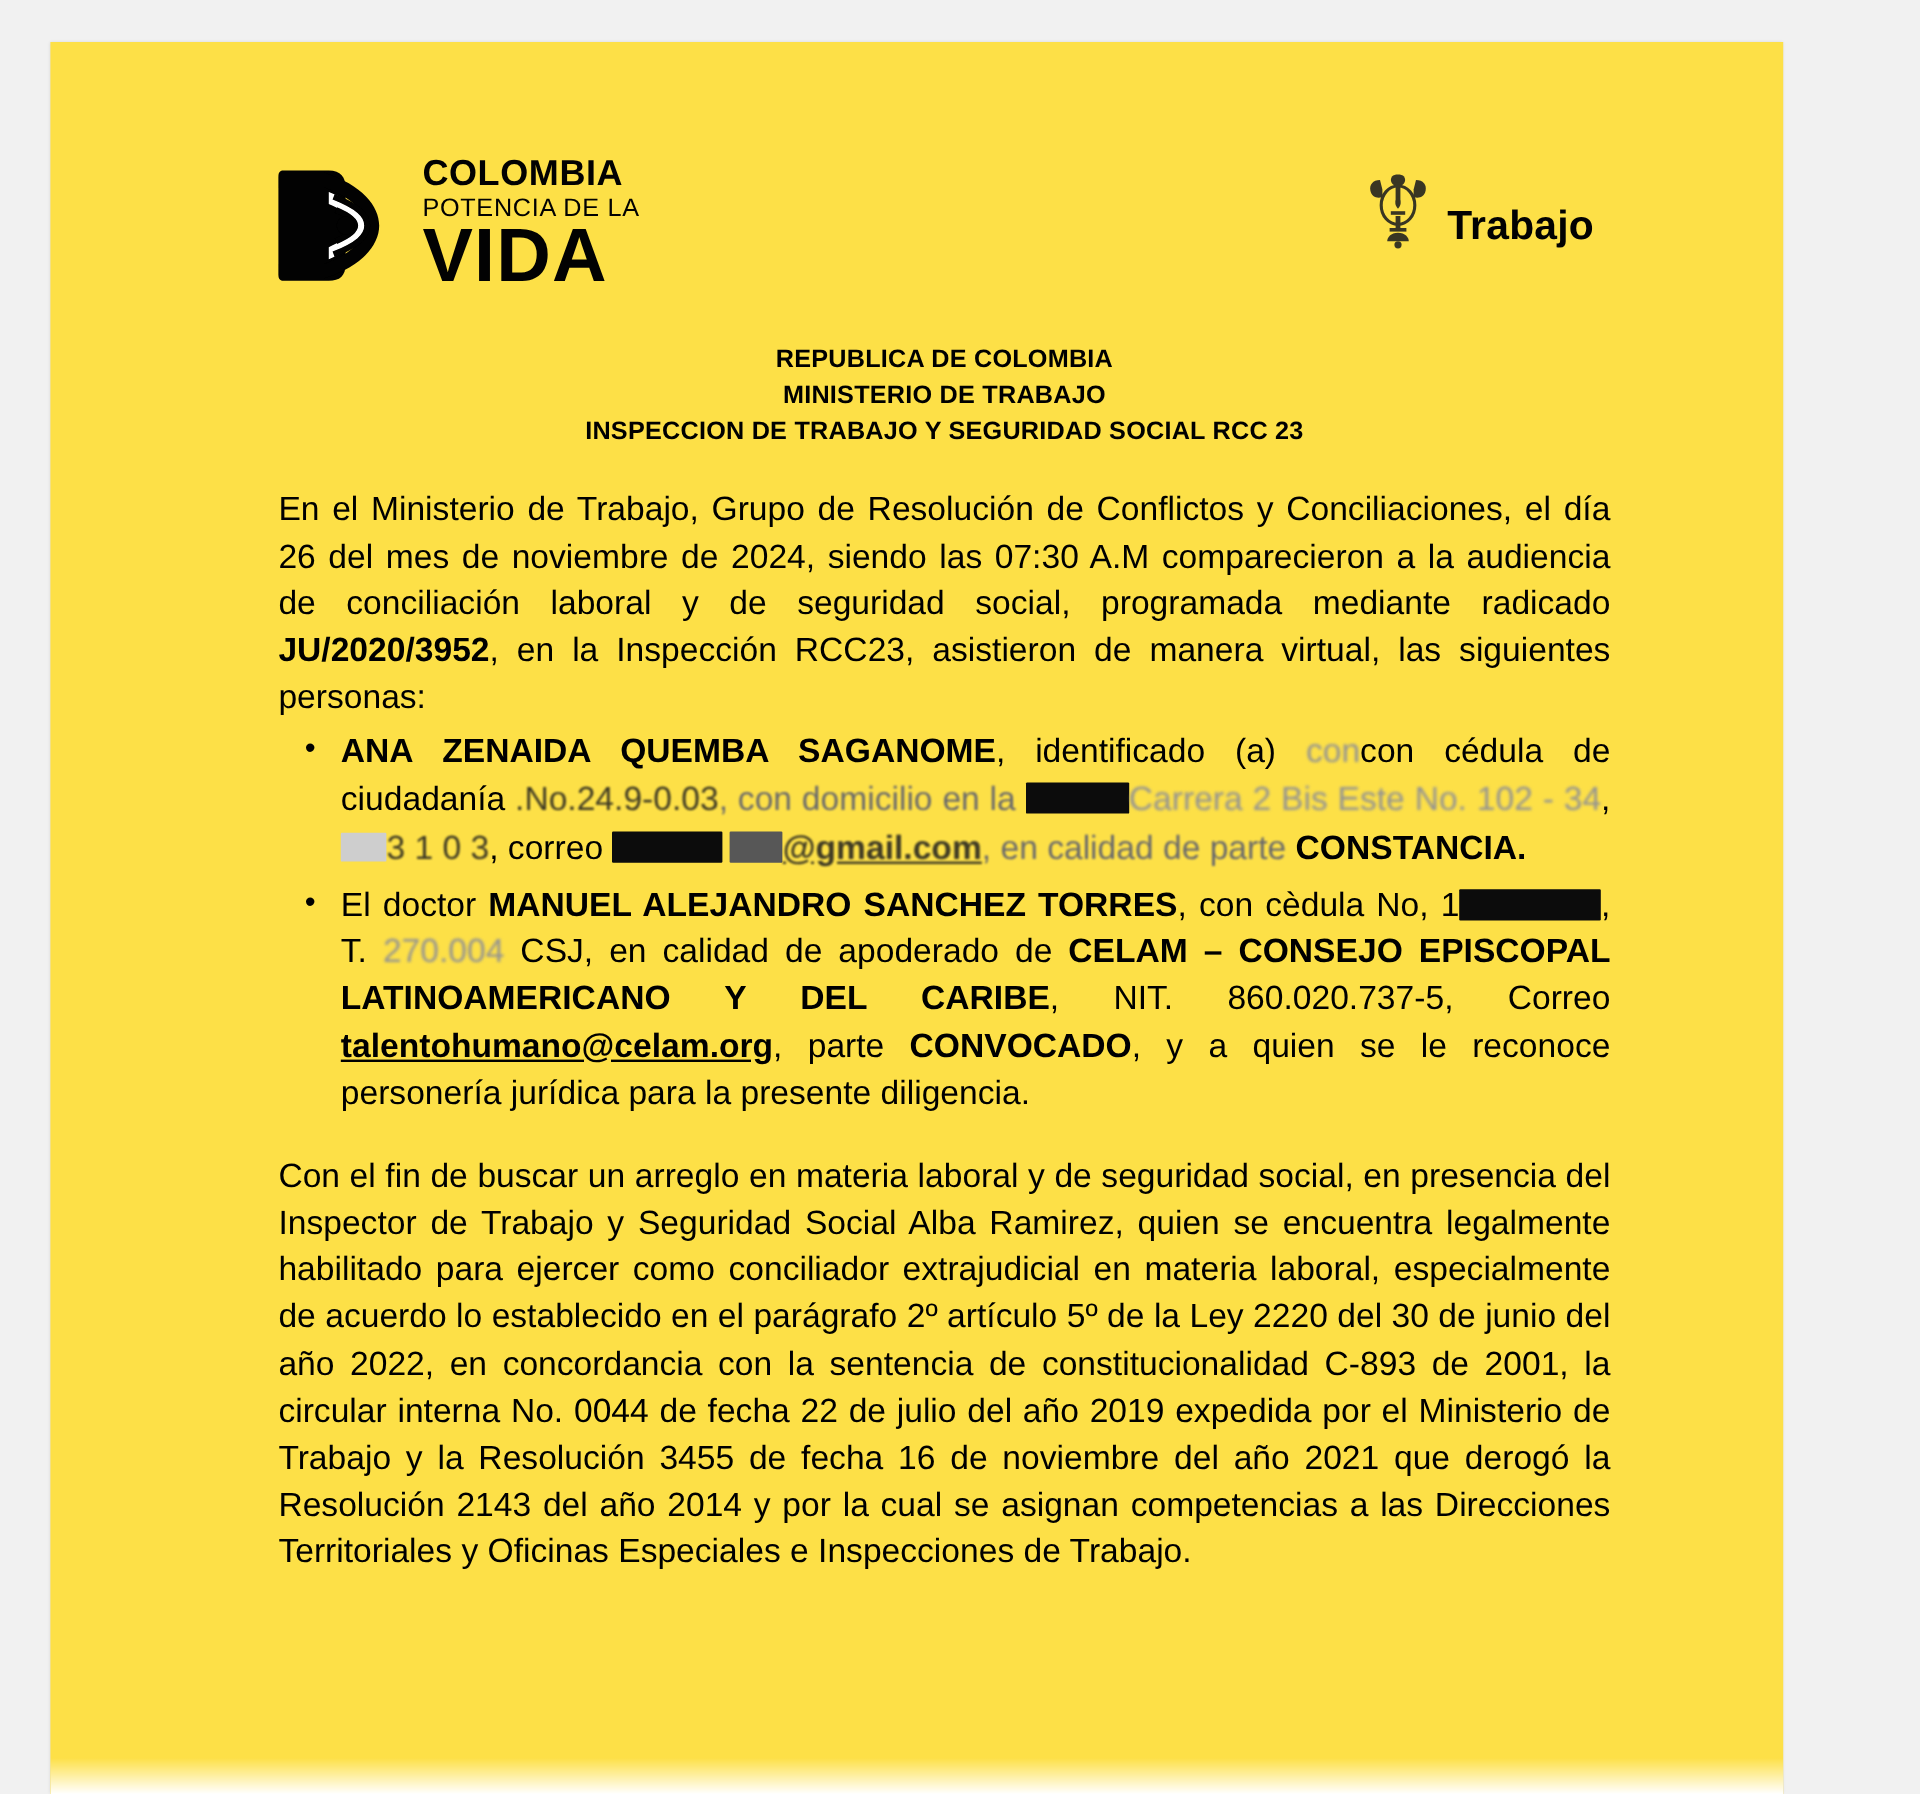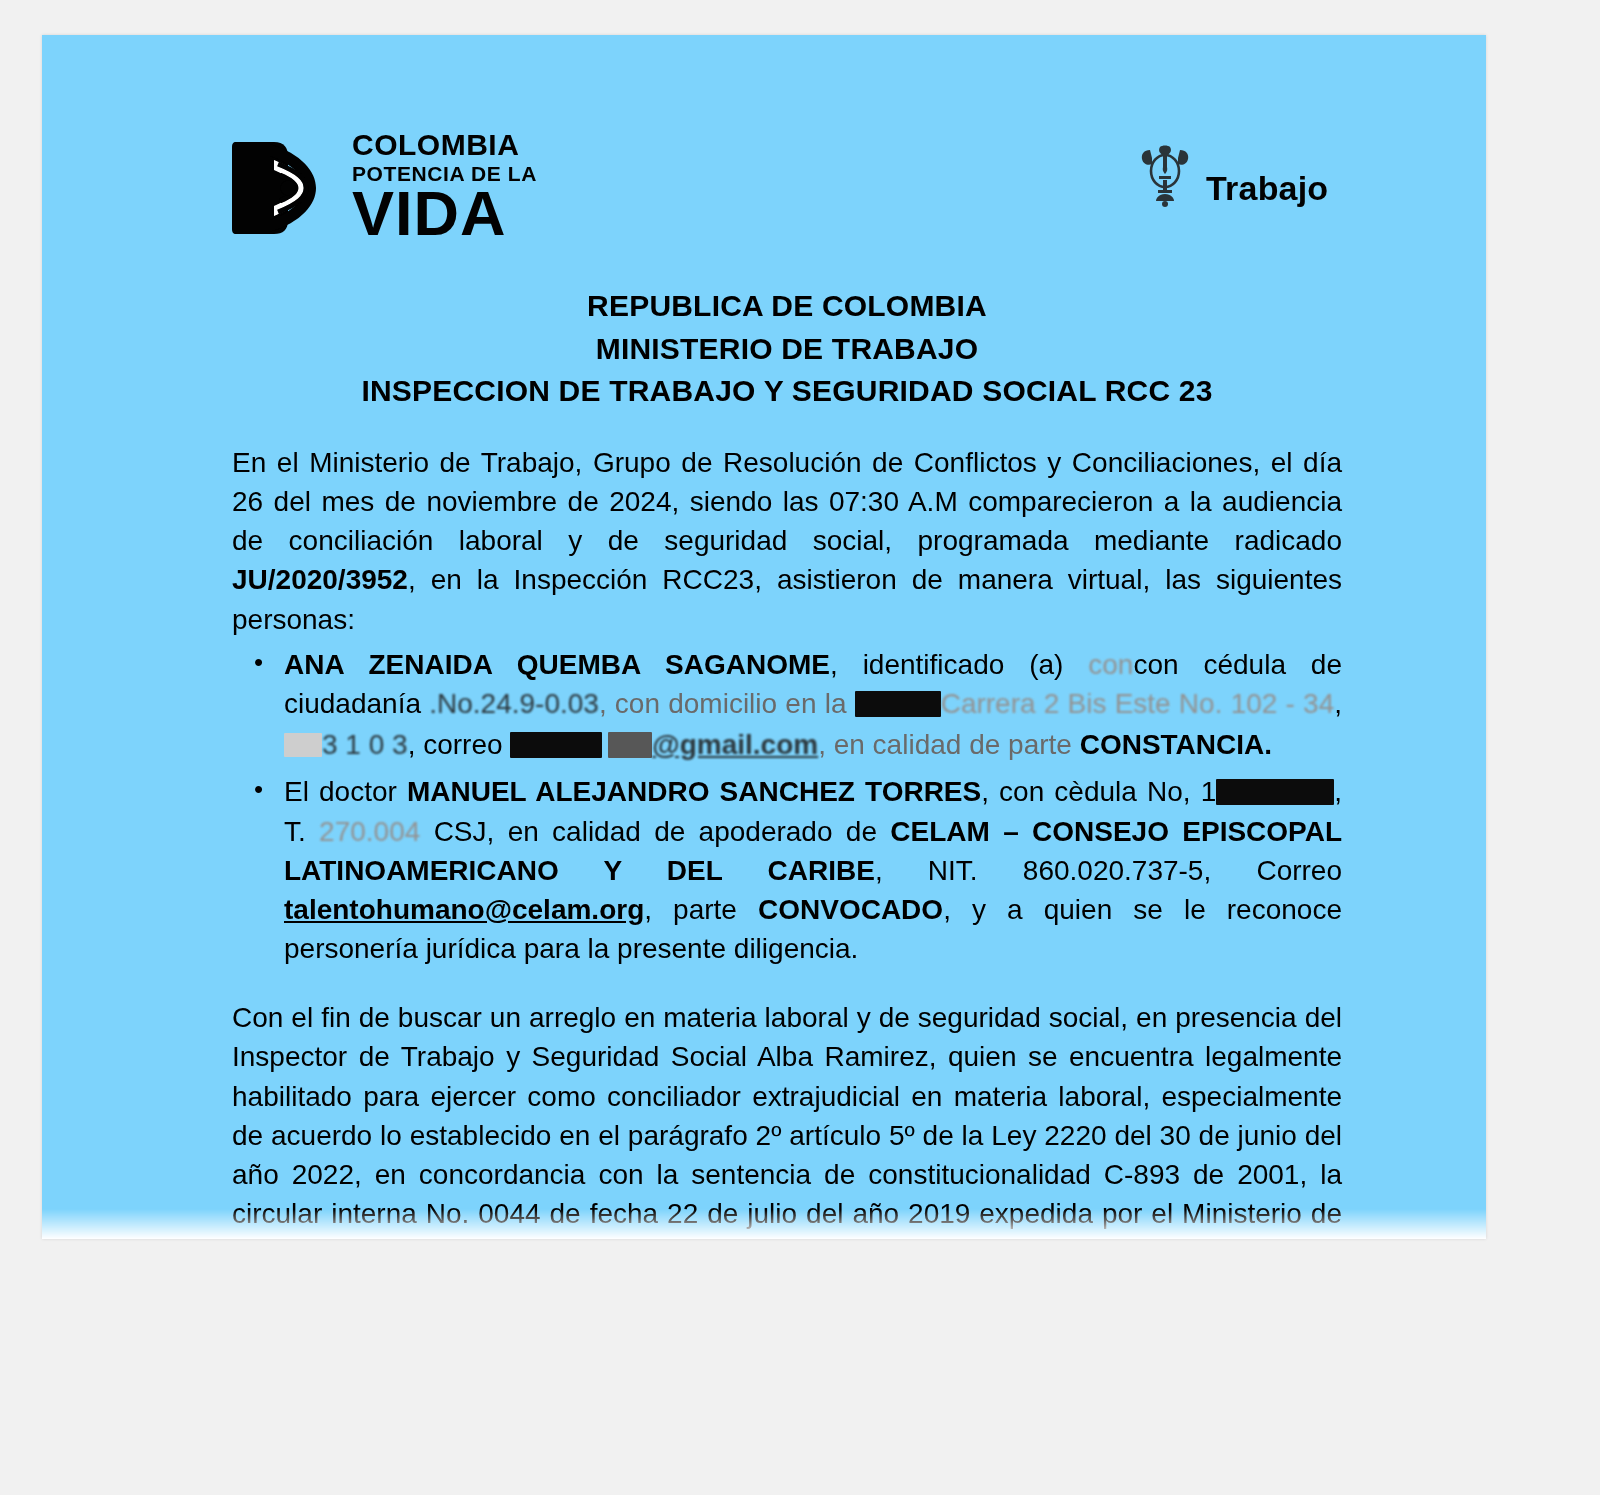--- a/index.html
+++ b/index.html
@@ -10,22 +10,22 @@
     height: 1495px;
     overflow: hidden;
     font-family: "Liberation Sans", sans-serif;
   }
 
   #page {
     position: absolute;
     left: 42px;
     top: 35px;
     width: 1444px;
-    height: 1204px;
-    background: #7dd3fc;
+    height: 1460px;
+    background: #fde047;
     box-shadow: 0 0 3px rgba(0,0,0,0.12);
     overflow: hidden;
   }
 
   
   #scan {
     position: absolute;
     inset: 0;
     filter: contrast(1.14) grayscale(1);
   }
@@ -54,21 +54,21 @@
     line-height: 1;
     color: #111;
   }
   .logo-words .l1 {
     font-size: 30px;
     font-weight: bold;
     letter-spacing: 0.5px;
   }
   .logo-words .l2 {
     font-size: 21px;
-    font-weight: bold;
+    font-weight: normal;
     letter-spacing: 0.6px;
     margin-top: 3px;
   }
   .logo-words .l3 {
     font-size: 63px;
     font-weight: bold;
     letter-spacing: 1px;
     margin-top: -2px;
   }
 
@@ -93,21 +93,21 @@
     position: absolute;
     left: 190px;
     top: 250px;
     width: 1110px;
     color: #0b0b0b;
   }
 
   .title-block {
     text-align: center;
     font-weight: bold;
-    font-size: 30px;
+    font-size: 21px;
     line-height: 1.42;
     letter-spacing: 0.2px;
     margin-bottom: 0;
   }
   .title-block div { white-space: nowrap; }
 
   .subtitle {
     text-align: center;
     font-weight: bold;
     font-size: 29px;

